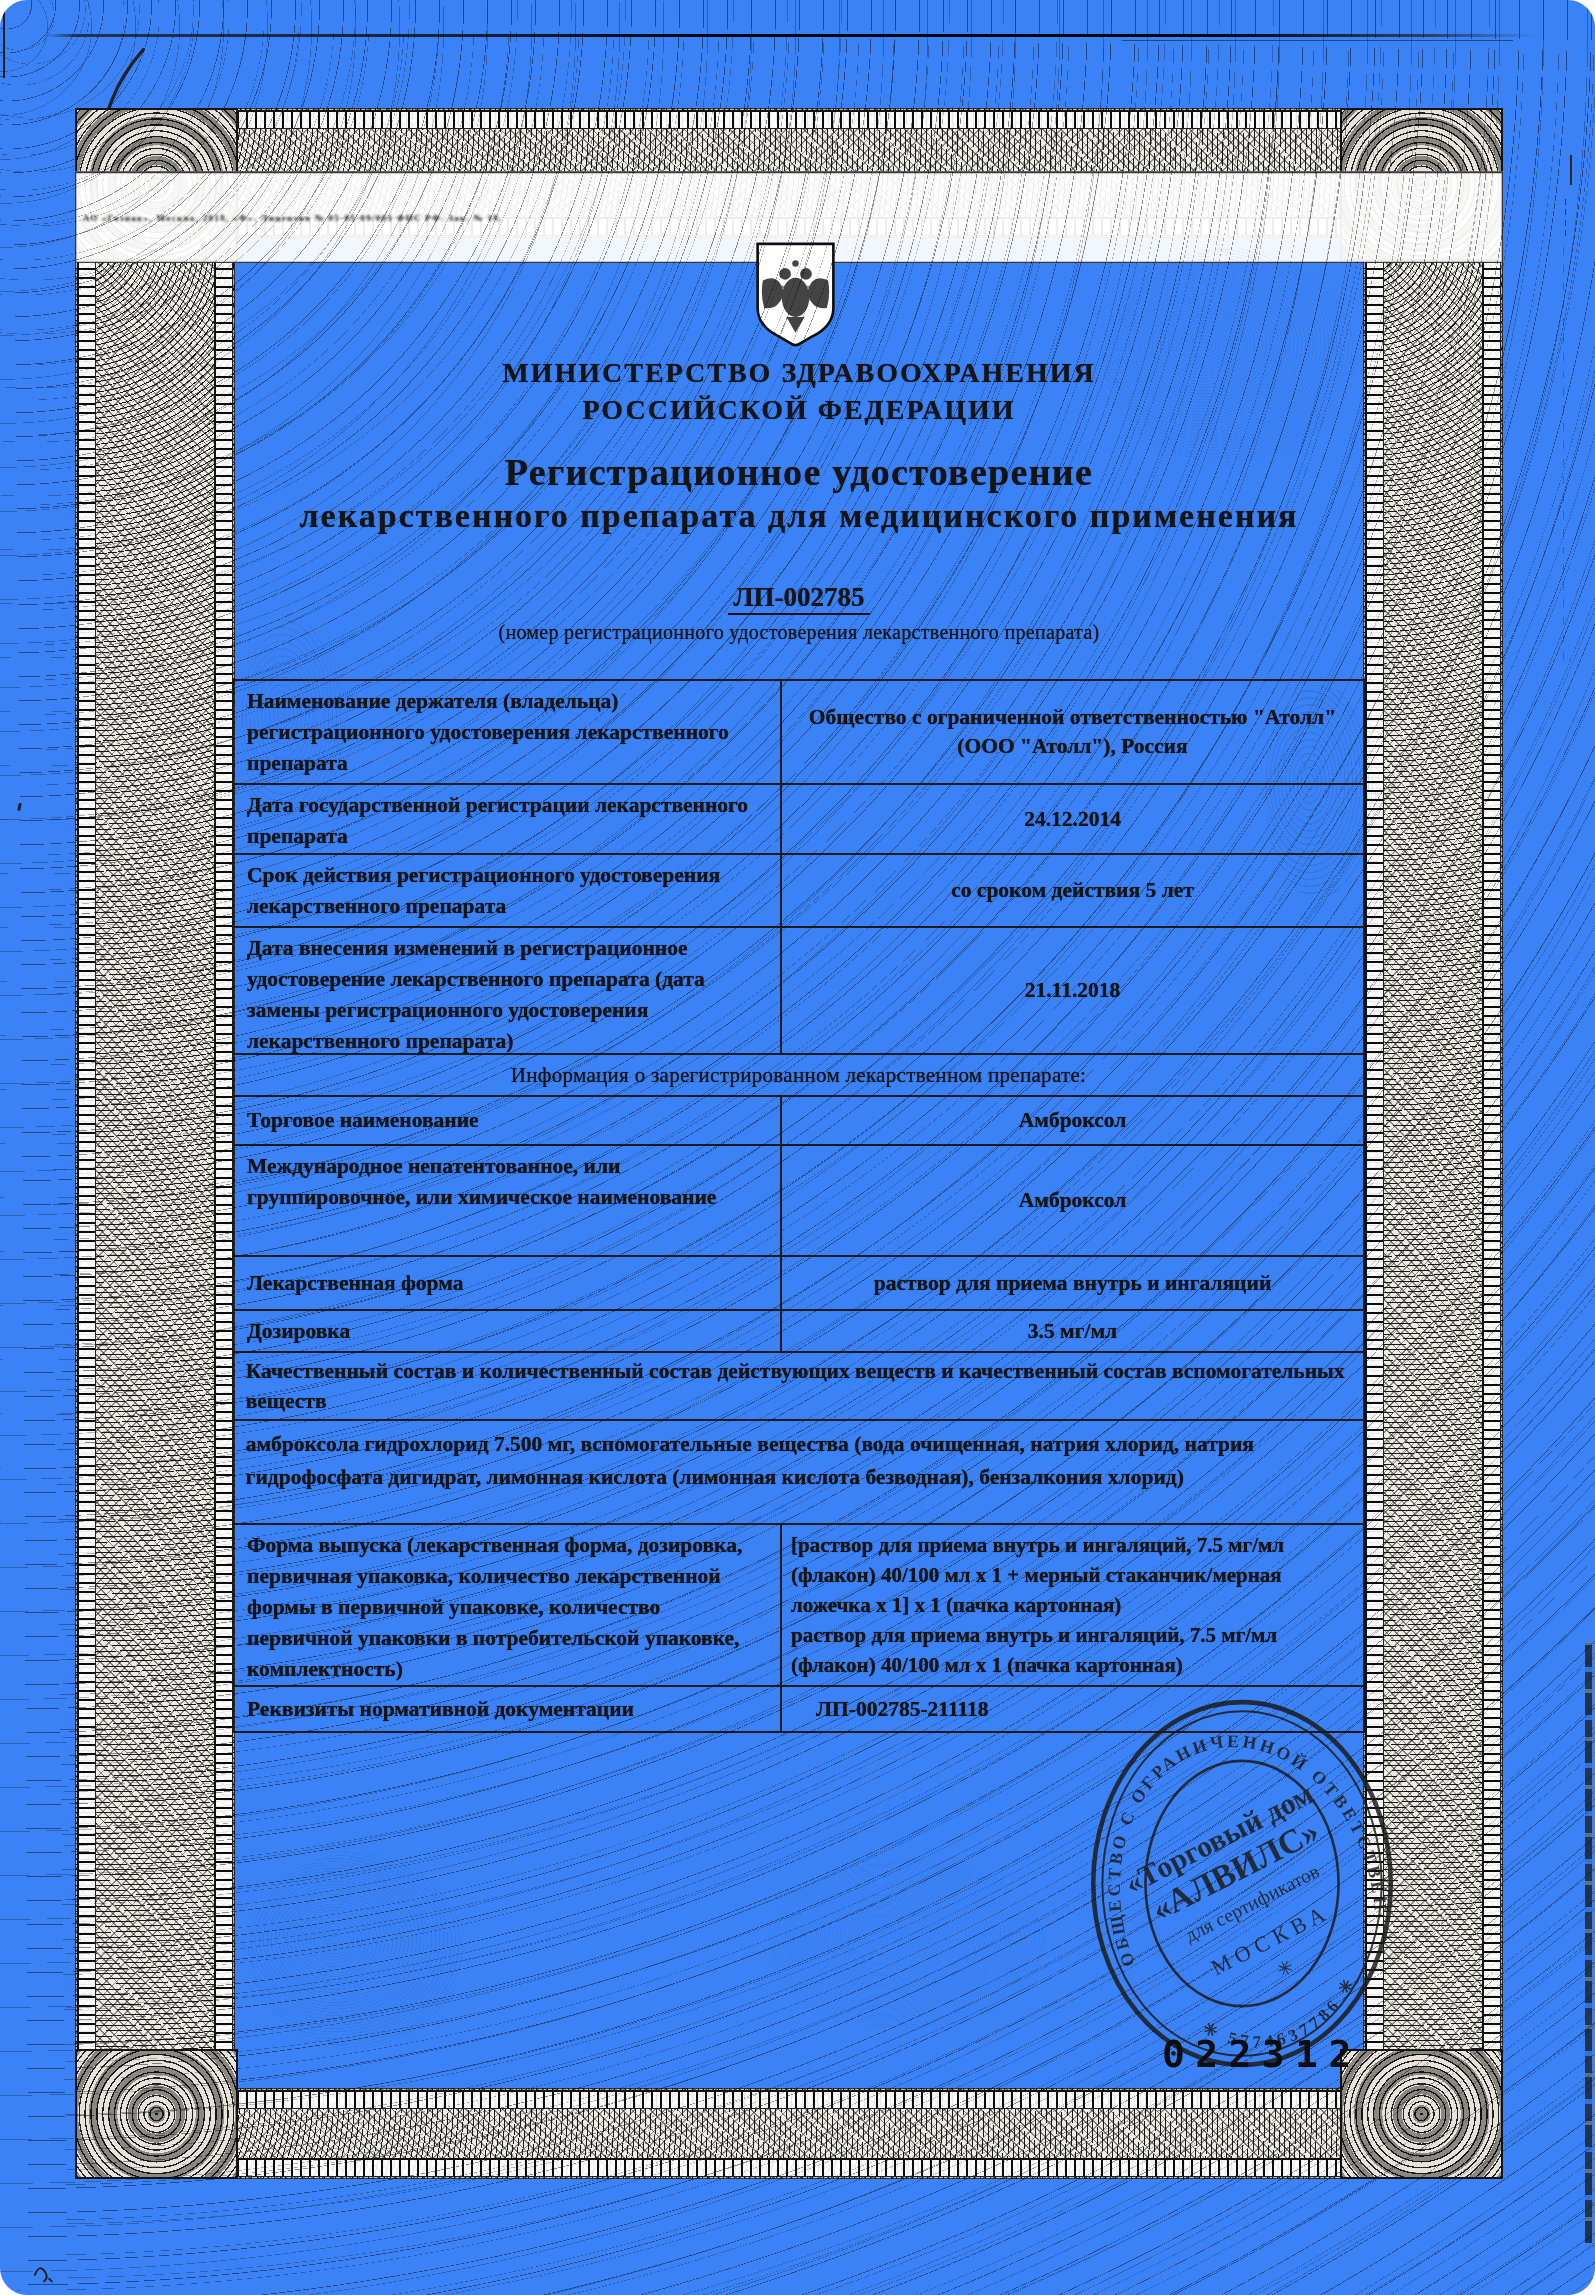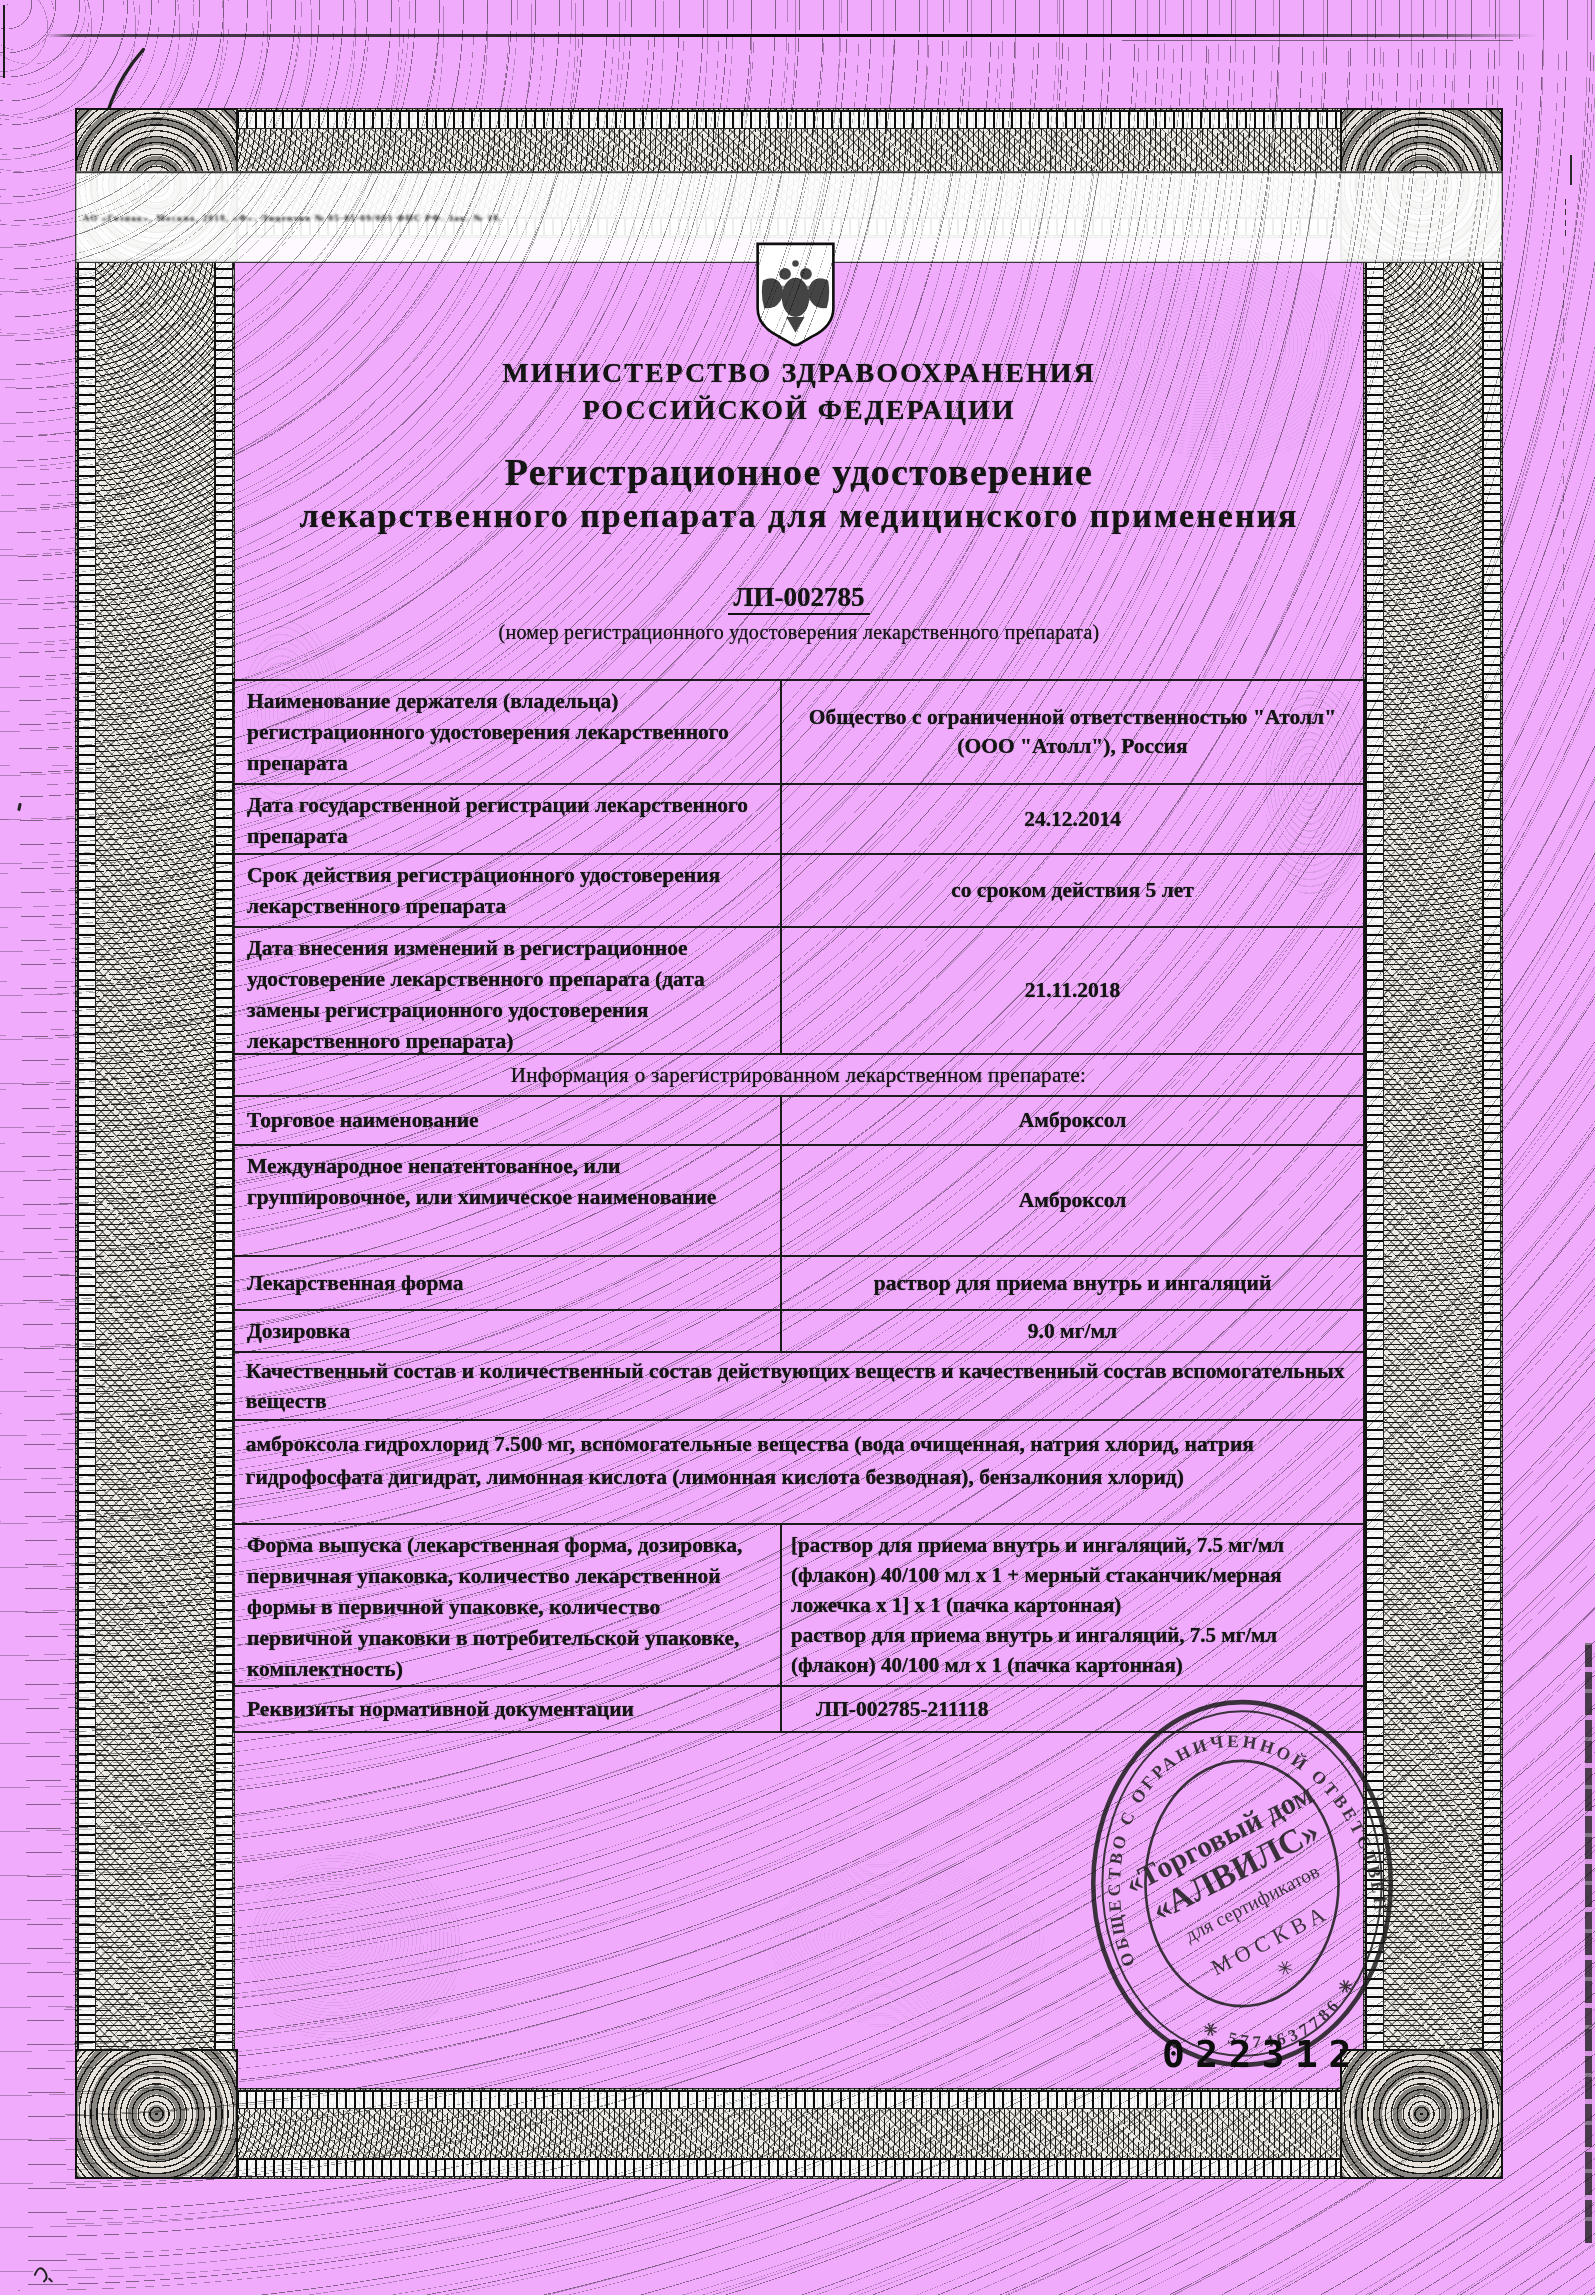--- a/index.html
+++ b/index.html
@@ -1,17 +1,17 @@
 <!DOCTYPE html>
 <html style="font-size:10.4px"><head>
 <meta charset="utf-8">
 <style>
   html,body{margin:0;padding:0;background:#ffffff;}
-  .page{position:relative;width:1595px;height:2295px;background:#f0abfc;overflow:hidden;
-        font-family:"Liberation Serif","DejaVu Serif",serif;color:#151515;}
+  .page{position:relative;width:1595px;height:2295px;background:#3b82f6;overflow:hidden;
+        font-family:"Liberation Serif","DejaVu Serif",serif;color:#151515;border-radius:27px;}
 
   
   .art{position:absolute;pointer-events:none;}
   .top-line{left:46px;top:34px;width:1493px;height:3.3px;
     background:linear-gradient(90deg,rgba(0,0,0,0) 0%,rgba(25,25,25,.75) 2%,rgba(15,15,15,.85) 30%,
       rgba(0,0,0,.95) 45%,rgba(0,0,0,.95) 78%,rgba(40,40,40,.7) 93%,rgba(0,0,0,0) 100%);}
   .top-line2{left:1122px;top:40px;width:391px;height:1.3px;background:rgba(0,0,0,.45);}
   .left-edge{left:2.6px;top:5.2px;width:2px;height:73px;background:#1c1c1c;}
   .left-dot{left:18px;top:803px;width:3.3px;height:7.8px;background:#222;border-radius:1.3px;transform:rotate(12deg);}
   .right-dash-a{left:1570px;top:155px;width:2px;height:30px;background:#2a2a2a;}
@@ -193,21 +193,21 @@
     <div class="row r8">
       <div class="cell label">Международное непатентованное, или группировочное, или химическое наименование</div>
       <div class="cell value">Амброксол</div>
     </div>
     <div class="row r9">
       <div class="cell label vcenter">Лекарственная форма</div>
       <div class="cell value">раствор для приема внутрь и ингаляций</div>
     </div>
     <div class="row r10">
       <div class="cell label vcenter">Дозировка</div>
-      <div class="cell value">9.0 мг/мл</div>
+      <div class="cell value">3.5 мг/мл</div>
     </div>
     <div class="row r11">
       <div class="cell full bold">Качественный состав и количественный состав действующих веществ и качественный состав вспомогательных веществ</div>
     </div>
     <div class="row r12">
       <div class="cell full bold">амброксола гидрохлорид 7.500 мг, вспомогательные вещества (вода очищенная, натрия хлорид, натрия гидрофосфата дигидрат, лимонная кислота (лимонная кислота безводная), бензалкония хлорид)</div>
     </div>
     <div class="row r13">
       <div class="cell label">Форма выпуска (лекарственная форма, дозировка, первичная упаковка, количество лекарственной формы в первичной упаковке, количество первичной упаковки в потребительской упаковке, комплектность)</div>
       <div class="cell value topleft">[раствор для приема внутрь и ингаляций, 7.5 мг/мл (флакон) 40/100 мл х 1 + мерный стаканчик/мерная ложечка х 1] х 1 (пачка картонная)

